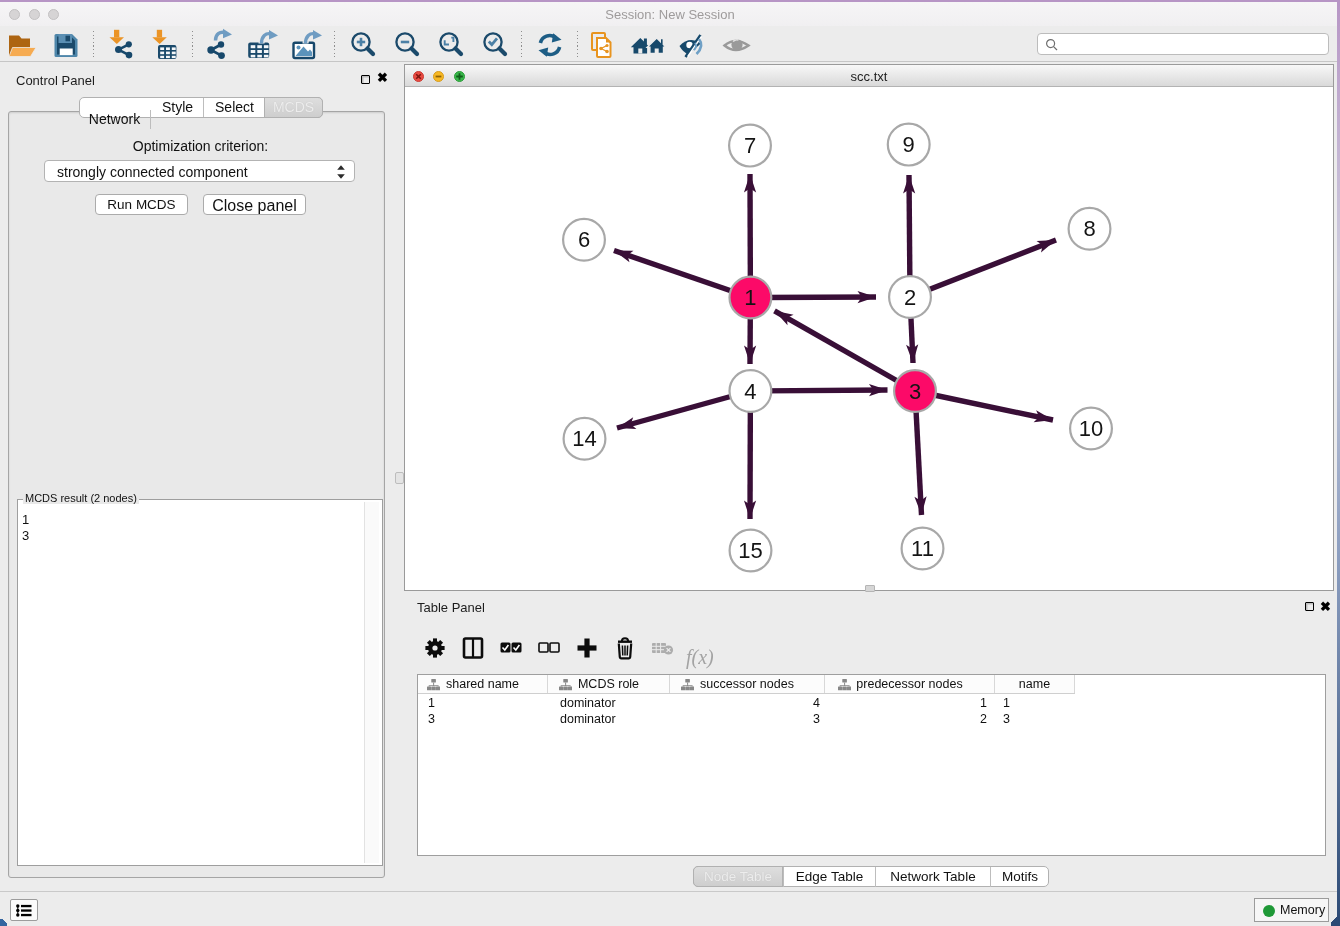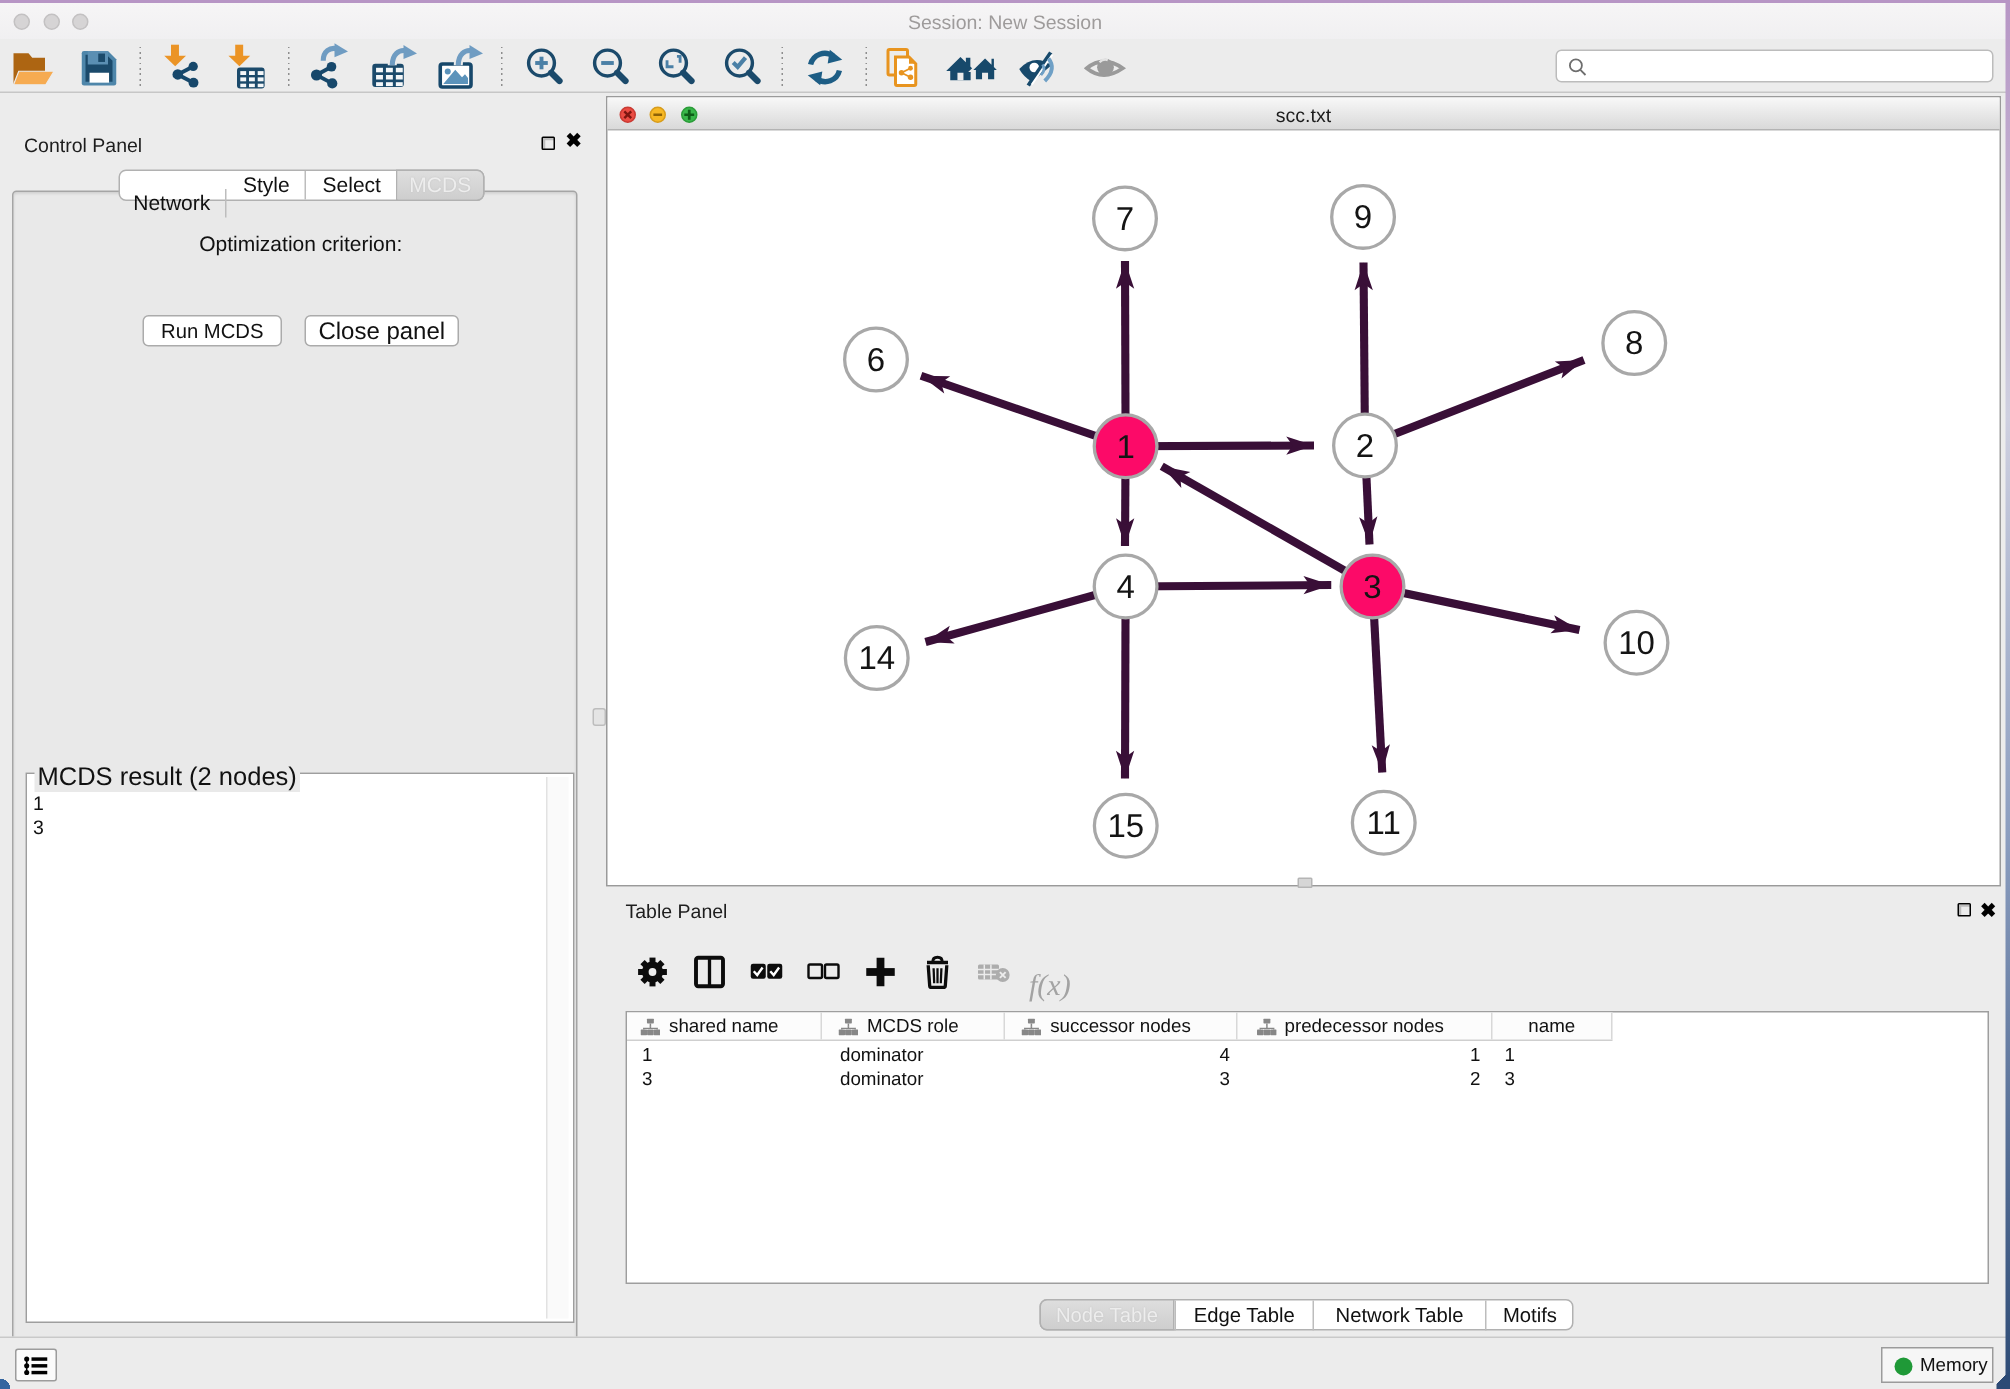--- a/index.html
+++ b/index.html
@@ -185,40 +185,47 @@
     </g>
   </svg>
   <div class="abs" style="left:1037px;top:7px;width:292px;height:22px;background:#fff;border:1px solid #bcbcbc;border-radius:4px;">
     <svg width="14" height="14" style="position:absolute;left:7px;top:4px" viewBox="0 0 14 14">
         <circle cx="5.6" cy="5.6" r="4" fill="none" stroke="#6e6e6e" stroke-width="1.2"></circle>
         <line x1="8.6" y1="8.6" x2="12" y2="12" stroke="#6e6e6e" stroke-width="1.2"></line>
       </svg>
   </div>
 </div>
 
-<div class="abs" id="cpanel" style="left:0;top:78px;width:393px;height:829px;background:#ececec;">
+<div class="abs" id="cpanel" style="left:0;top:62px;width:393px;height:829px;background:#ececec;">
   <div class="abs" style="left:16px;top:11px;font-size:13px;color:#1d1d1d;">Control Panel</div>
   <div class="abs" style="left:361px;top:13px;width:9px;height:9px;border:1.6px solid #000;border-radius:1px;box-shadow:1.5px 1.5px 0 #bdbdbd inset;"></div>
   <div class="abs" style="left:377px;top:8px;font-size:13px;font-weight:bold;color:#000;">✖</div>
 
   <div class="abs" style="left:8px;top:49px;width:377px;height:767px;background:#e9e9e9;border:1px solid #a5a5a5;border-radius:3px;box-shadow:0 1px 2px rgba(0,0,0,.12) inset;"></div>
 
   <div class="abs" style="left:79px;top:35px;width:244px;height:21px;background:#fff;border:1px solid #b1b1b1;border-radius:5px;"></div>
   <div class="abs" style="left:264px;top:35px;width:59px;height:21px;background:linear-gradient(#dedede,#cecece);border:1px solid #b1b1b1;border-radius:0 5px 5px 0;"></div>
   <div class="abs" style="left:79px;top:36px;width:72px;height:19px;font-size:14px;color:#111;text-align:center;border-right:1px solid #bdbdbd;padding-top:1px;margin-top:12px;">Network</div>
   <div class="abs" style="left:152px;top:36px;width:52px;height:19px;font-size:14px;color:#111;text-align:center;border-right:1px solid #bdbdbd;padding-top:1px;">Style</div>
   <div class="abs" style="left:205px;top:36px;width:59px;height:19px;font-size:14px;color:#111;text-align:center;padding-top:1px;">Select</div>
   <div class="abs" style="left:264px;top:36px;width:59px;height:19px;font-size:14px;color:#ededed;text-align:center;text-shadow:0 0 1px #bdbdbd;padding-top:1px;">MCDS</div>
 
   <div class="abs" style="left:13px;top:76px;width:375px;text-align:center;font-size:14px;color:#111;">Optimization criterion:</div>
+  <div class="abs" style="left:44px;top:98px;width:311px;height:22px;background:#fff;border:1px solid #b3b3b3;border-radius:4px;">
+    <div class="abs" style="left:12px;top:3px;font-size:14px;color:#111;">strongly connected component</div>
+    <svg width="10" height="14" style="position:absolute;right:8px;top:4px" viewBox="0 0 10 14">
+        <path d="M5 0.2 L8.8 4.8 L1.2 4.8 z" fill="#2b2b2b"></path>
+        <path d="M5 13.8 L8.8 9.2 L1.2 9.2 z" fill="#2b2b2b"></path>
+      </svg>
+  </div>
   <div class="abs" style="left:95px;top:132px;width:93px;height:21px;background:#fff;border:1px solid #ababab;border-radius:4px;text-align:center;font-size:13.5px;color:#111;padding-top:2px;">Run MCDS</div>
   <div class="abs" style="left:203px;top:132px;width:103px;height:21px;background:#fff;border:1px solid #ababab;border-radius:4px;text-align:center;font-size:16px;color:#111;padding-top:2px;">Close panel</div>
 
   <div class="abs" style="left:17px;top:437px;width:366px;height:367px;border:1px solid #9e9e9e;background:#fff;"></div>
-  <div class="abs" style="left:23px;top:430px;font-size:17px;color:#111;background:#e9e9e9;padding:0 2px;">MCDS result (2 nodes)</div>
+  <div class="abs" style="left:23px;top:430px;font-size:11px;color:#111;background:#e9e9e9;padding:0 2px;">MCDS result (2 nodes)</div>
   <div class="abs" style="left:22px;top:450px;font-size:13px;color:#111;line-height:16px;">1<br>3</div>
   <div class="abs" style="left:364px;top:440px;width:15px;height:361px;background:#fafafa;border-left:1px solid #e2e2e2;"></div>
 </div>
 
 <div class="abs" id="netframe" style="left:404px;top:64px;width:930px;height:527px;border:1px solid #9a9a9a;background:#fff;">
   <div class="abs" style="left:0;top:0;width:928px;height:22px;background:linear-gradient(#f8f8f8,#d9d9d9);border-bottom:1px solid #b3b3b3;">
     <div class="abs" style="left:8px;top:5.5px;width:11px;height:11px;border-radius:50%;background:#ea4b42;border:1px solid #c93a33;"></div>
     <svg width="11" height="11" style="position:absolute;left:8px;top:5.5px" viewBox="0 0 11 11">
         <path d="M3.2 3.2 L7.8 7.8 M7.8 3.2 L3.2 7.8" stroke="#7e1610" stroke-width="1.6"></path>
       </svg>

